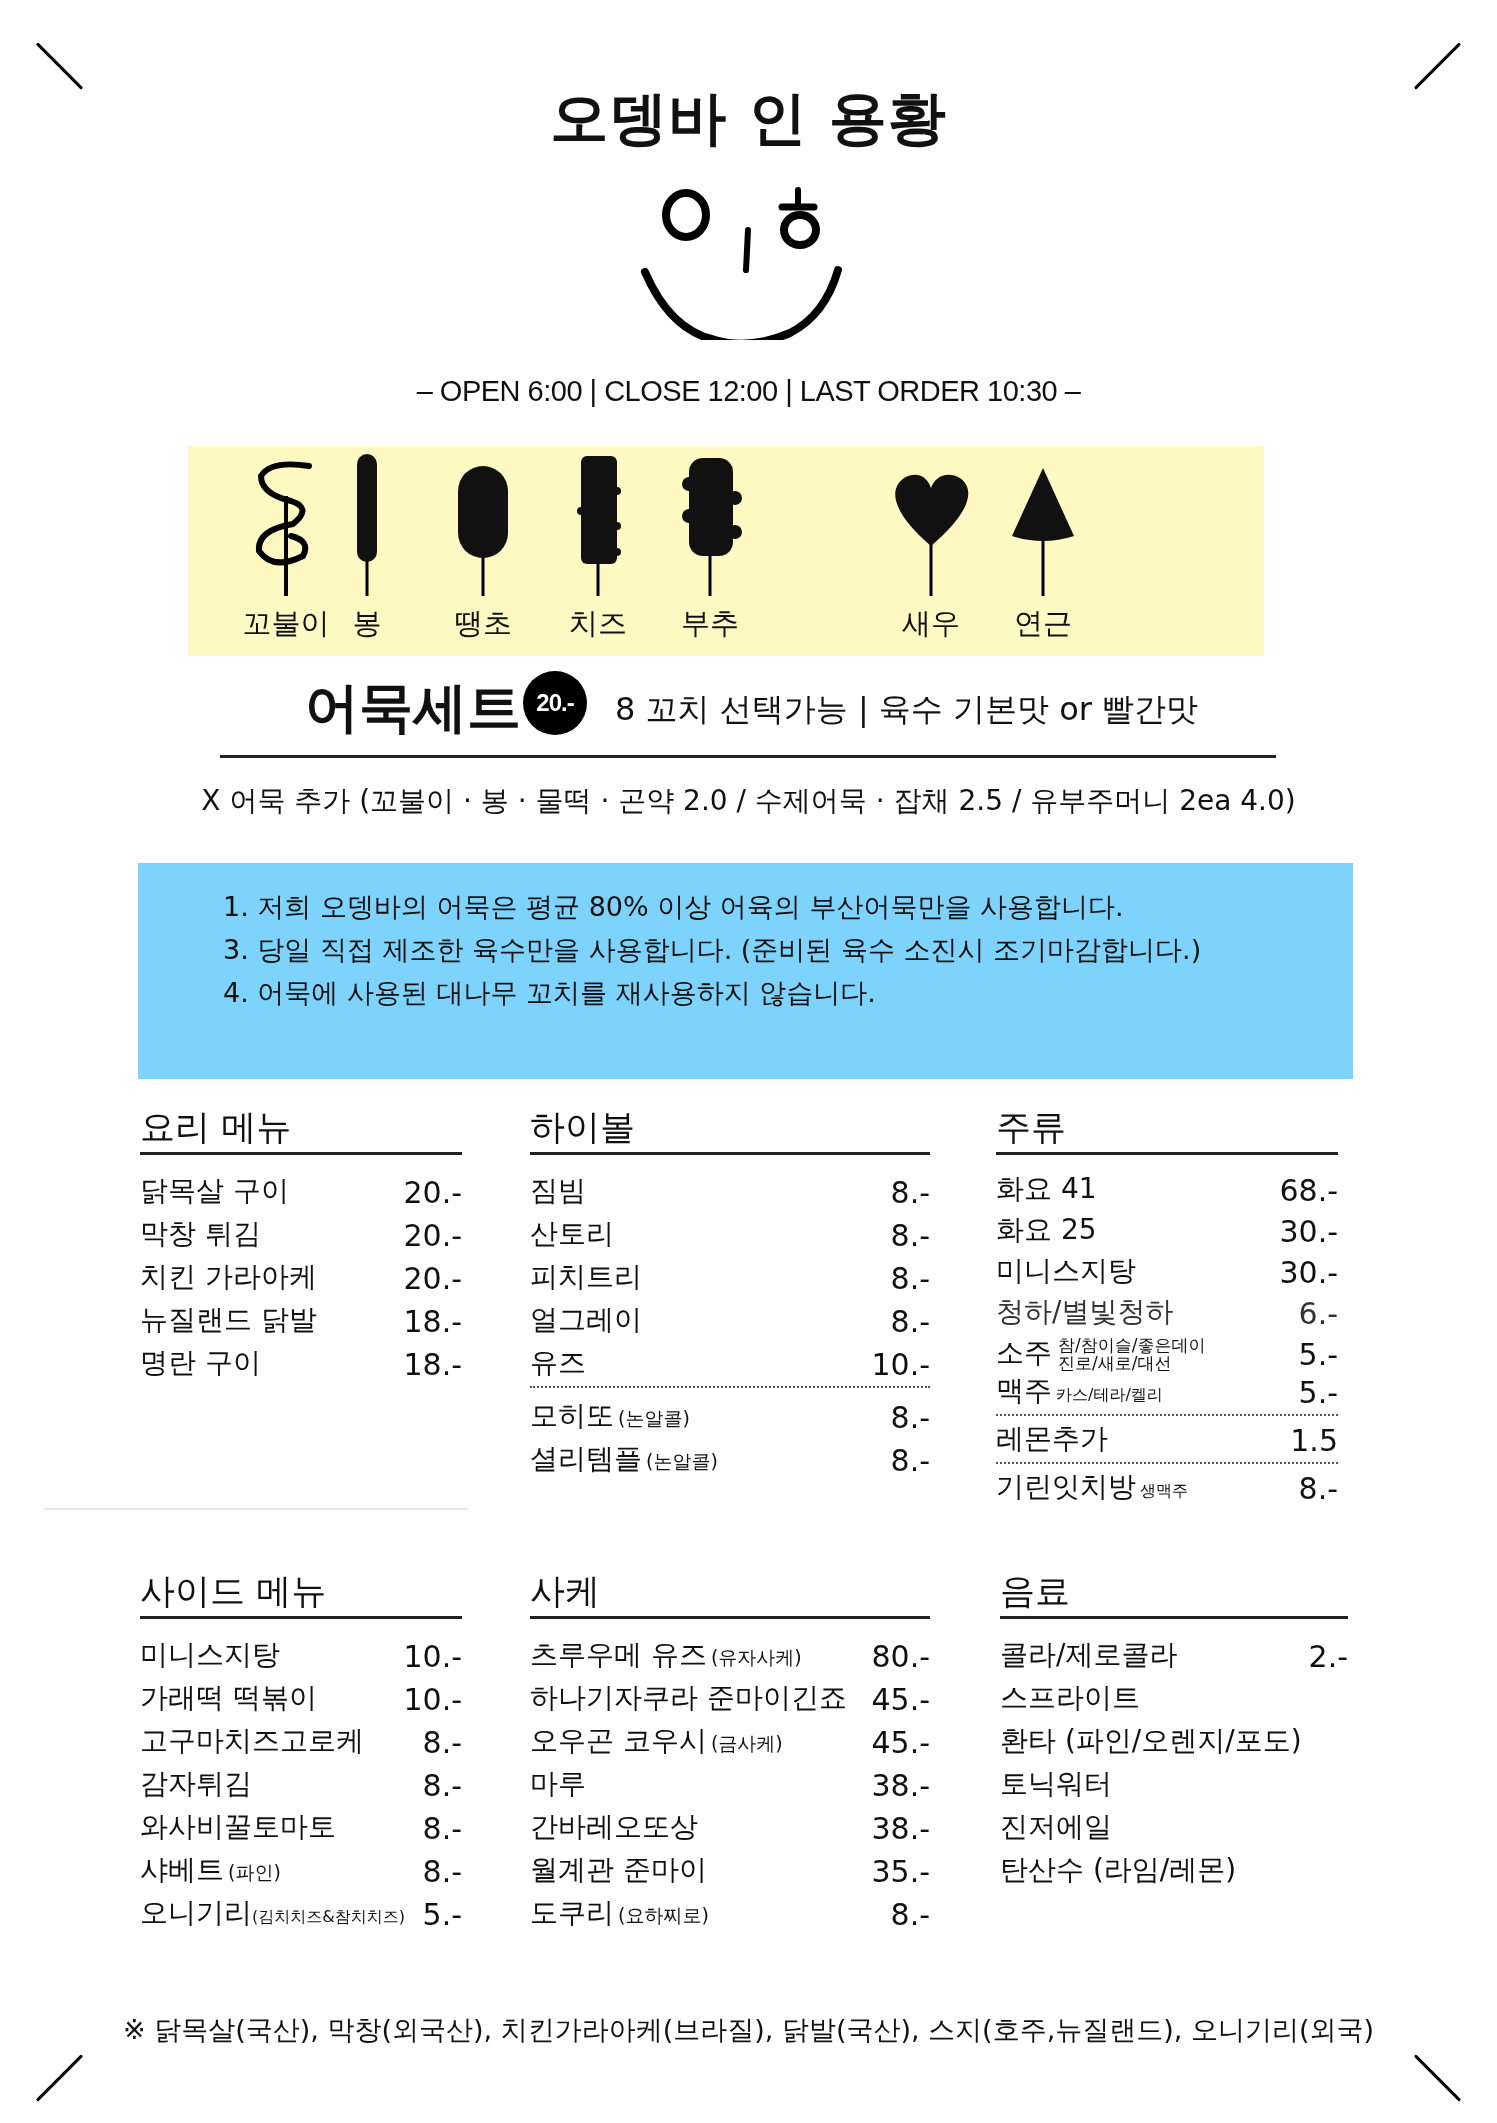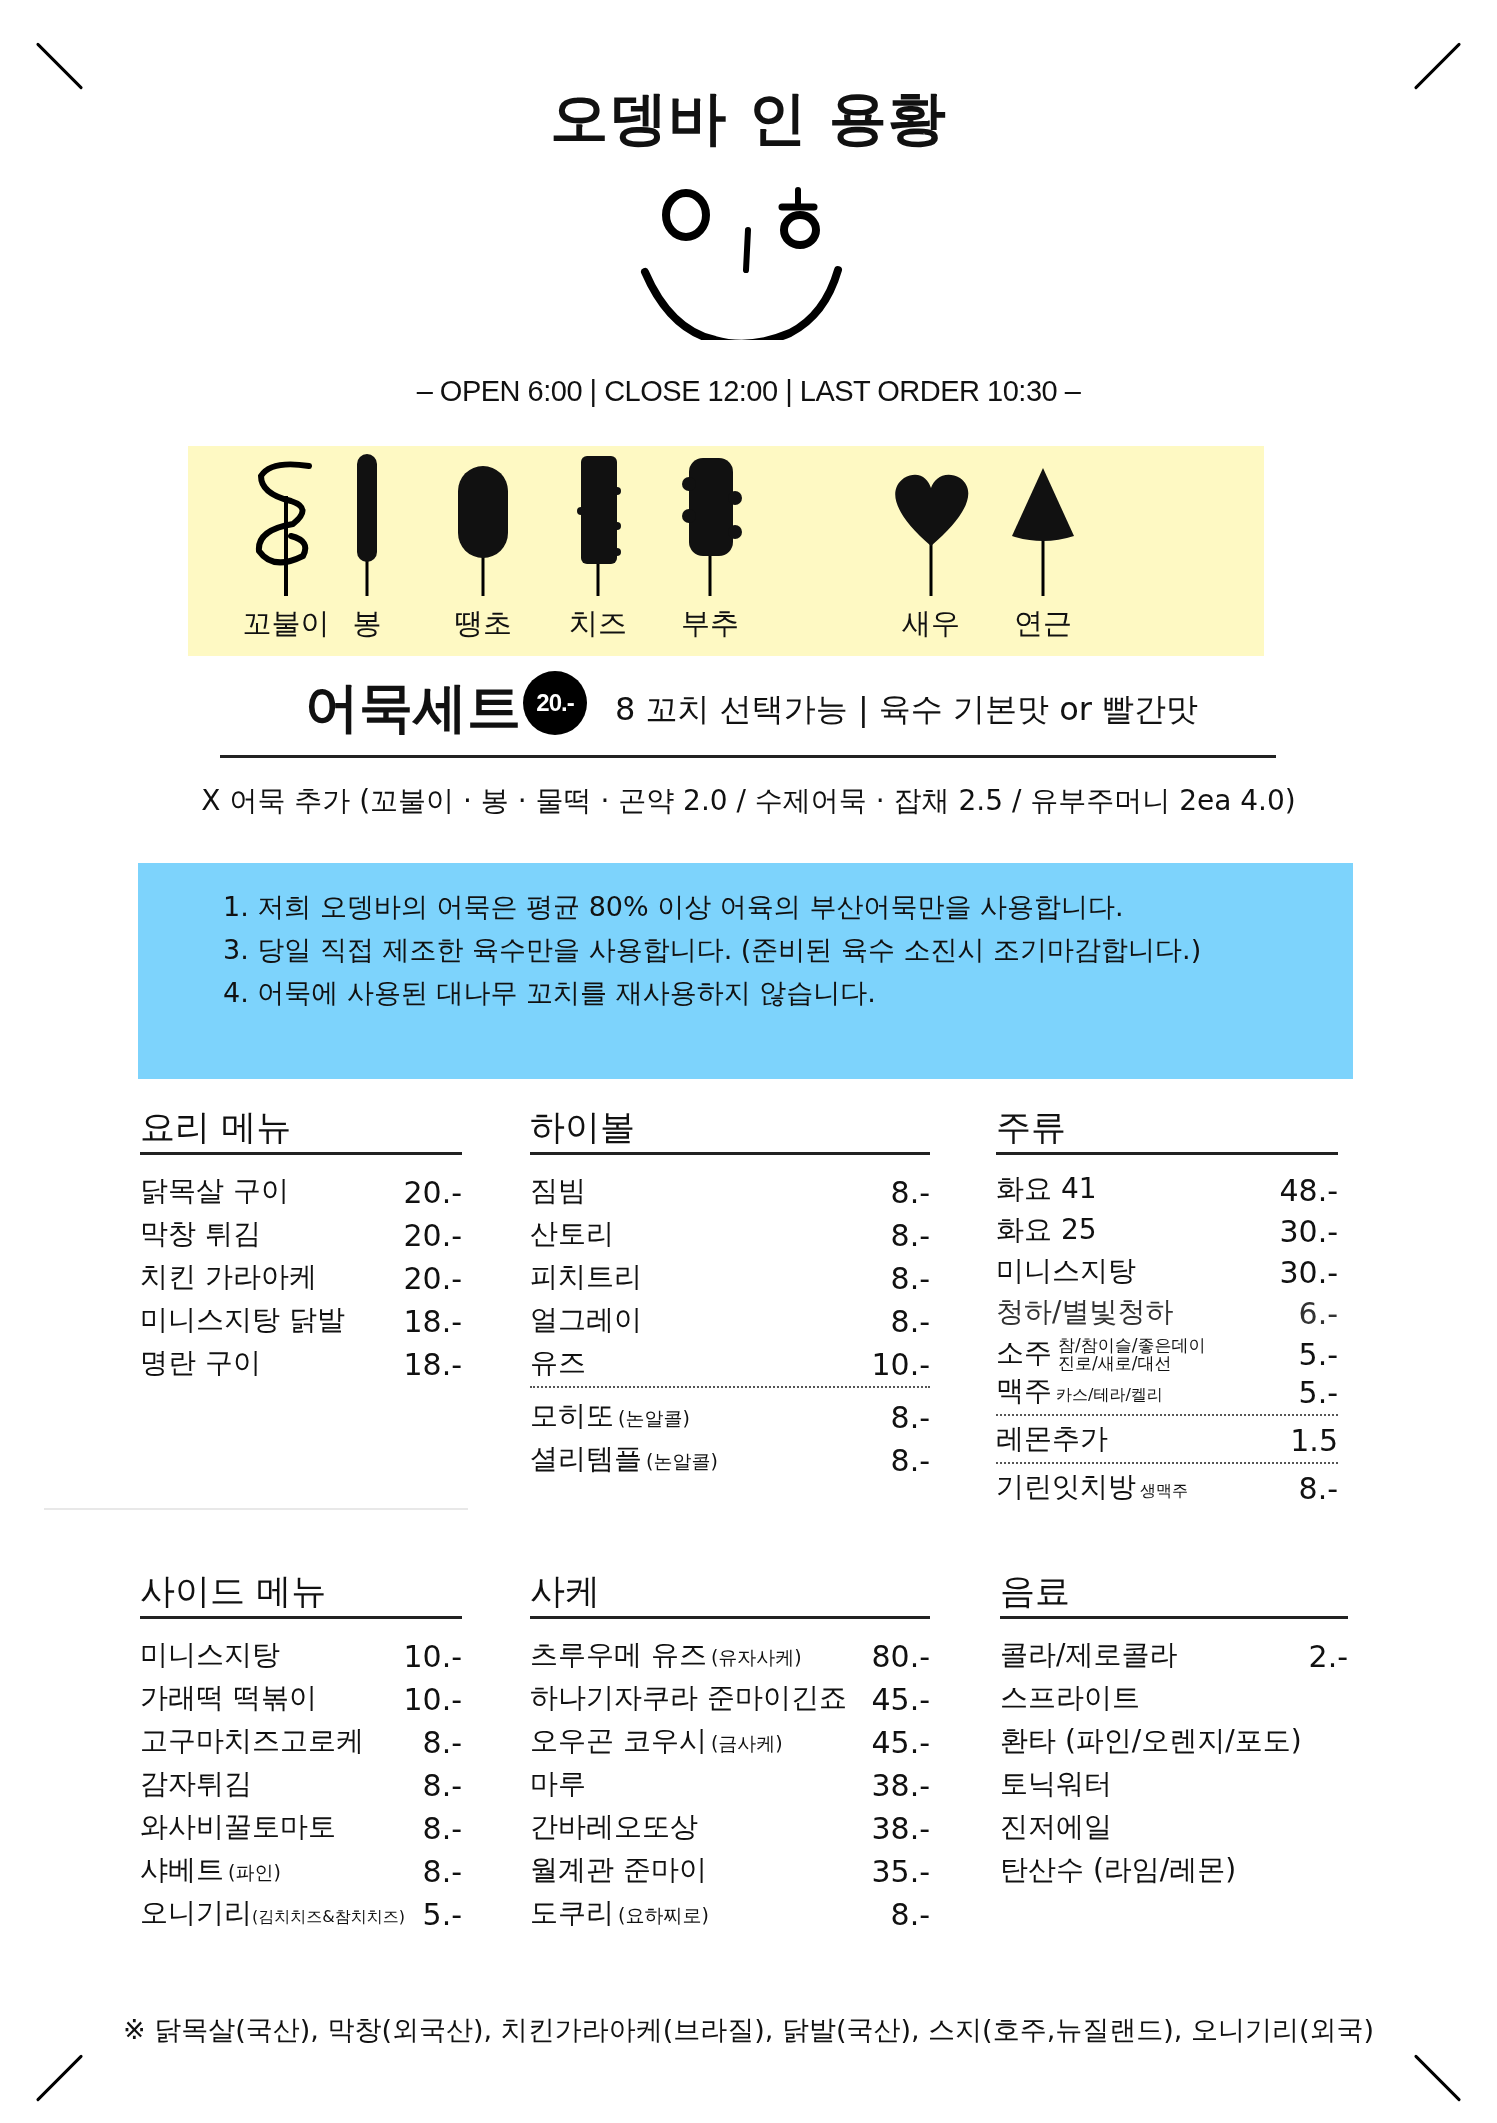--- a/index.html
+++ b/index.html
@@ -143,21 +143,21 @@
       </div>
     <div class="row">
         <span>막창 튀김</span>
         <span class="price">20.-</span>
       </div>
     <div class="row">
         <span>치킨 가라아케</span>
         <span class="price">20.-</span>
       </div>
     <div class="row">
-        <span>미니스지탕 닭발</span>
+        <span>뉴질랜드 닭발</span>
         <span class="price">18.-</span>
       </div>
     <div class="row">
         <span>명란 구이</span>
         <span class="price">18.-</span>
       </div>
   </div>
 </div>
 
 <div class="section" style="left:530px;top:1102px;width:400px;">
@@ -195,21 +195,21 @@
       </div>
   </div>
 </div>
 
 <div class="section" style="left:996px;top:1102px;width:342px;">
   <h2>주류</h2>
   <div class="rule"></div>
   <div class="rows">
     <div class="row" style="height:41px">
         <span>화요 41</span>
-        <span class="price">48.-</span>
+        <span class="price">68.-</span>
       </div>
     <div class="row" style="height:41px">
         <span>화요 25</span>
         <span class="price">30.-</span>
       </div>
     <div class="row" style="height:41px">
         <span>미니스지탕</span>
         <span class="price">30.-</span>
       </div>
     <div class="row" style="height:41px;color:#333">

